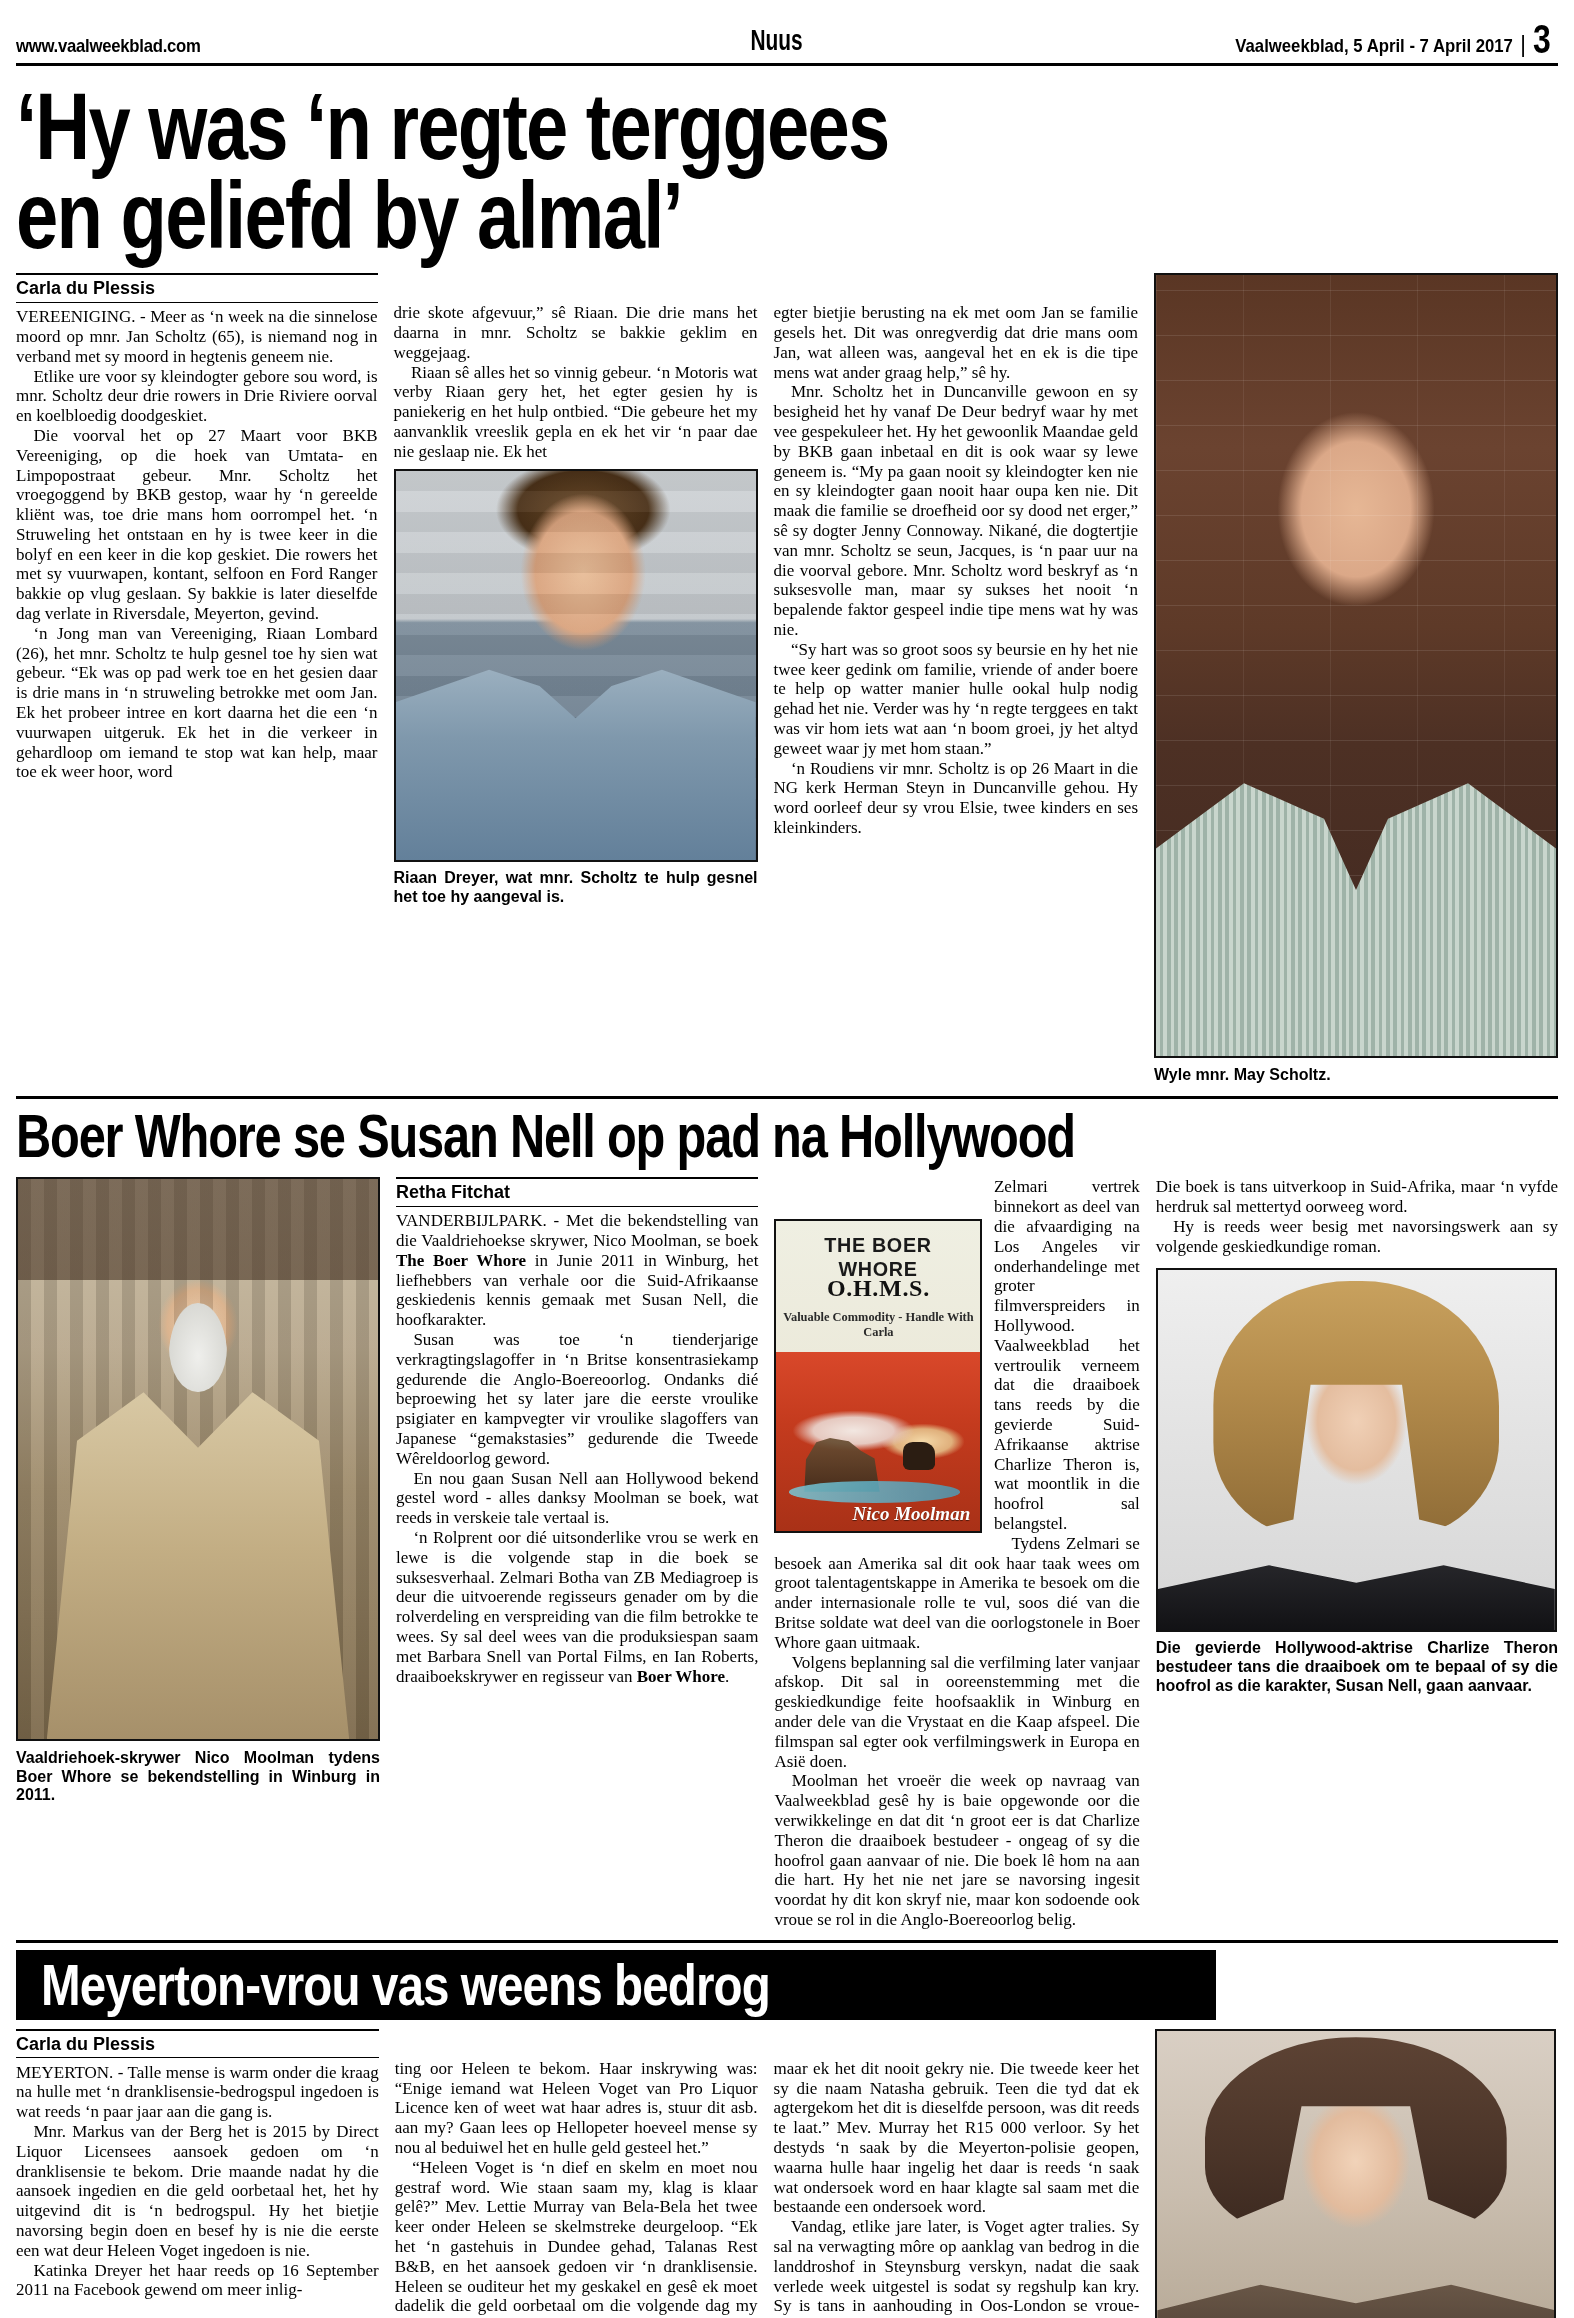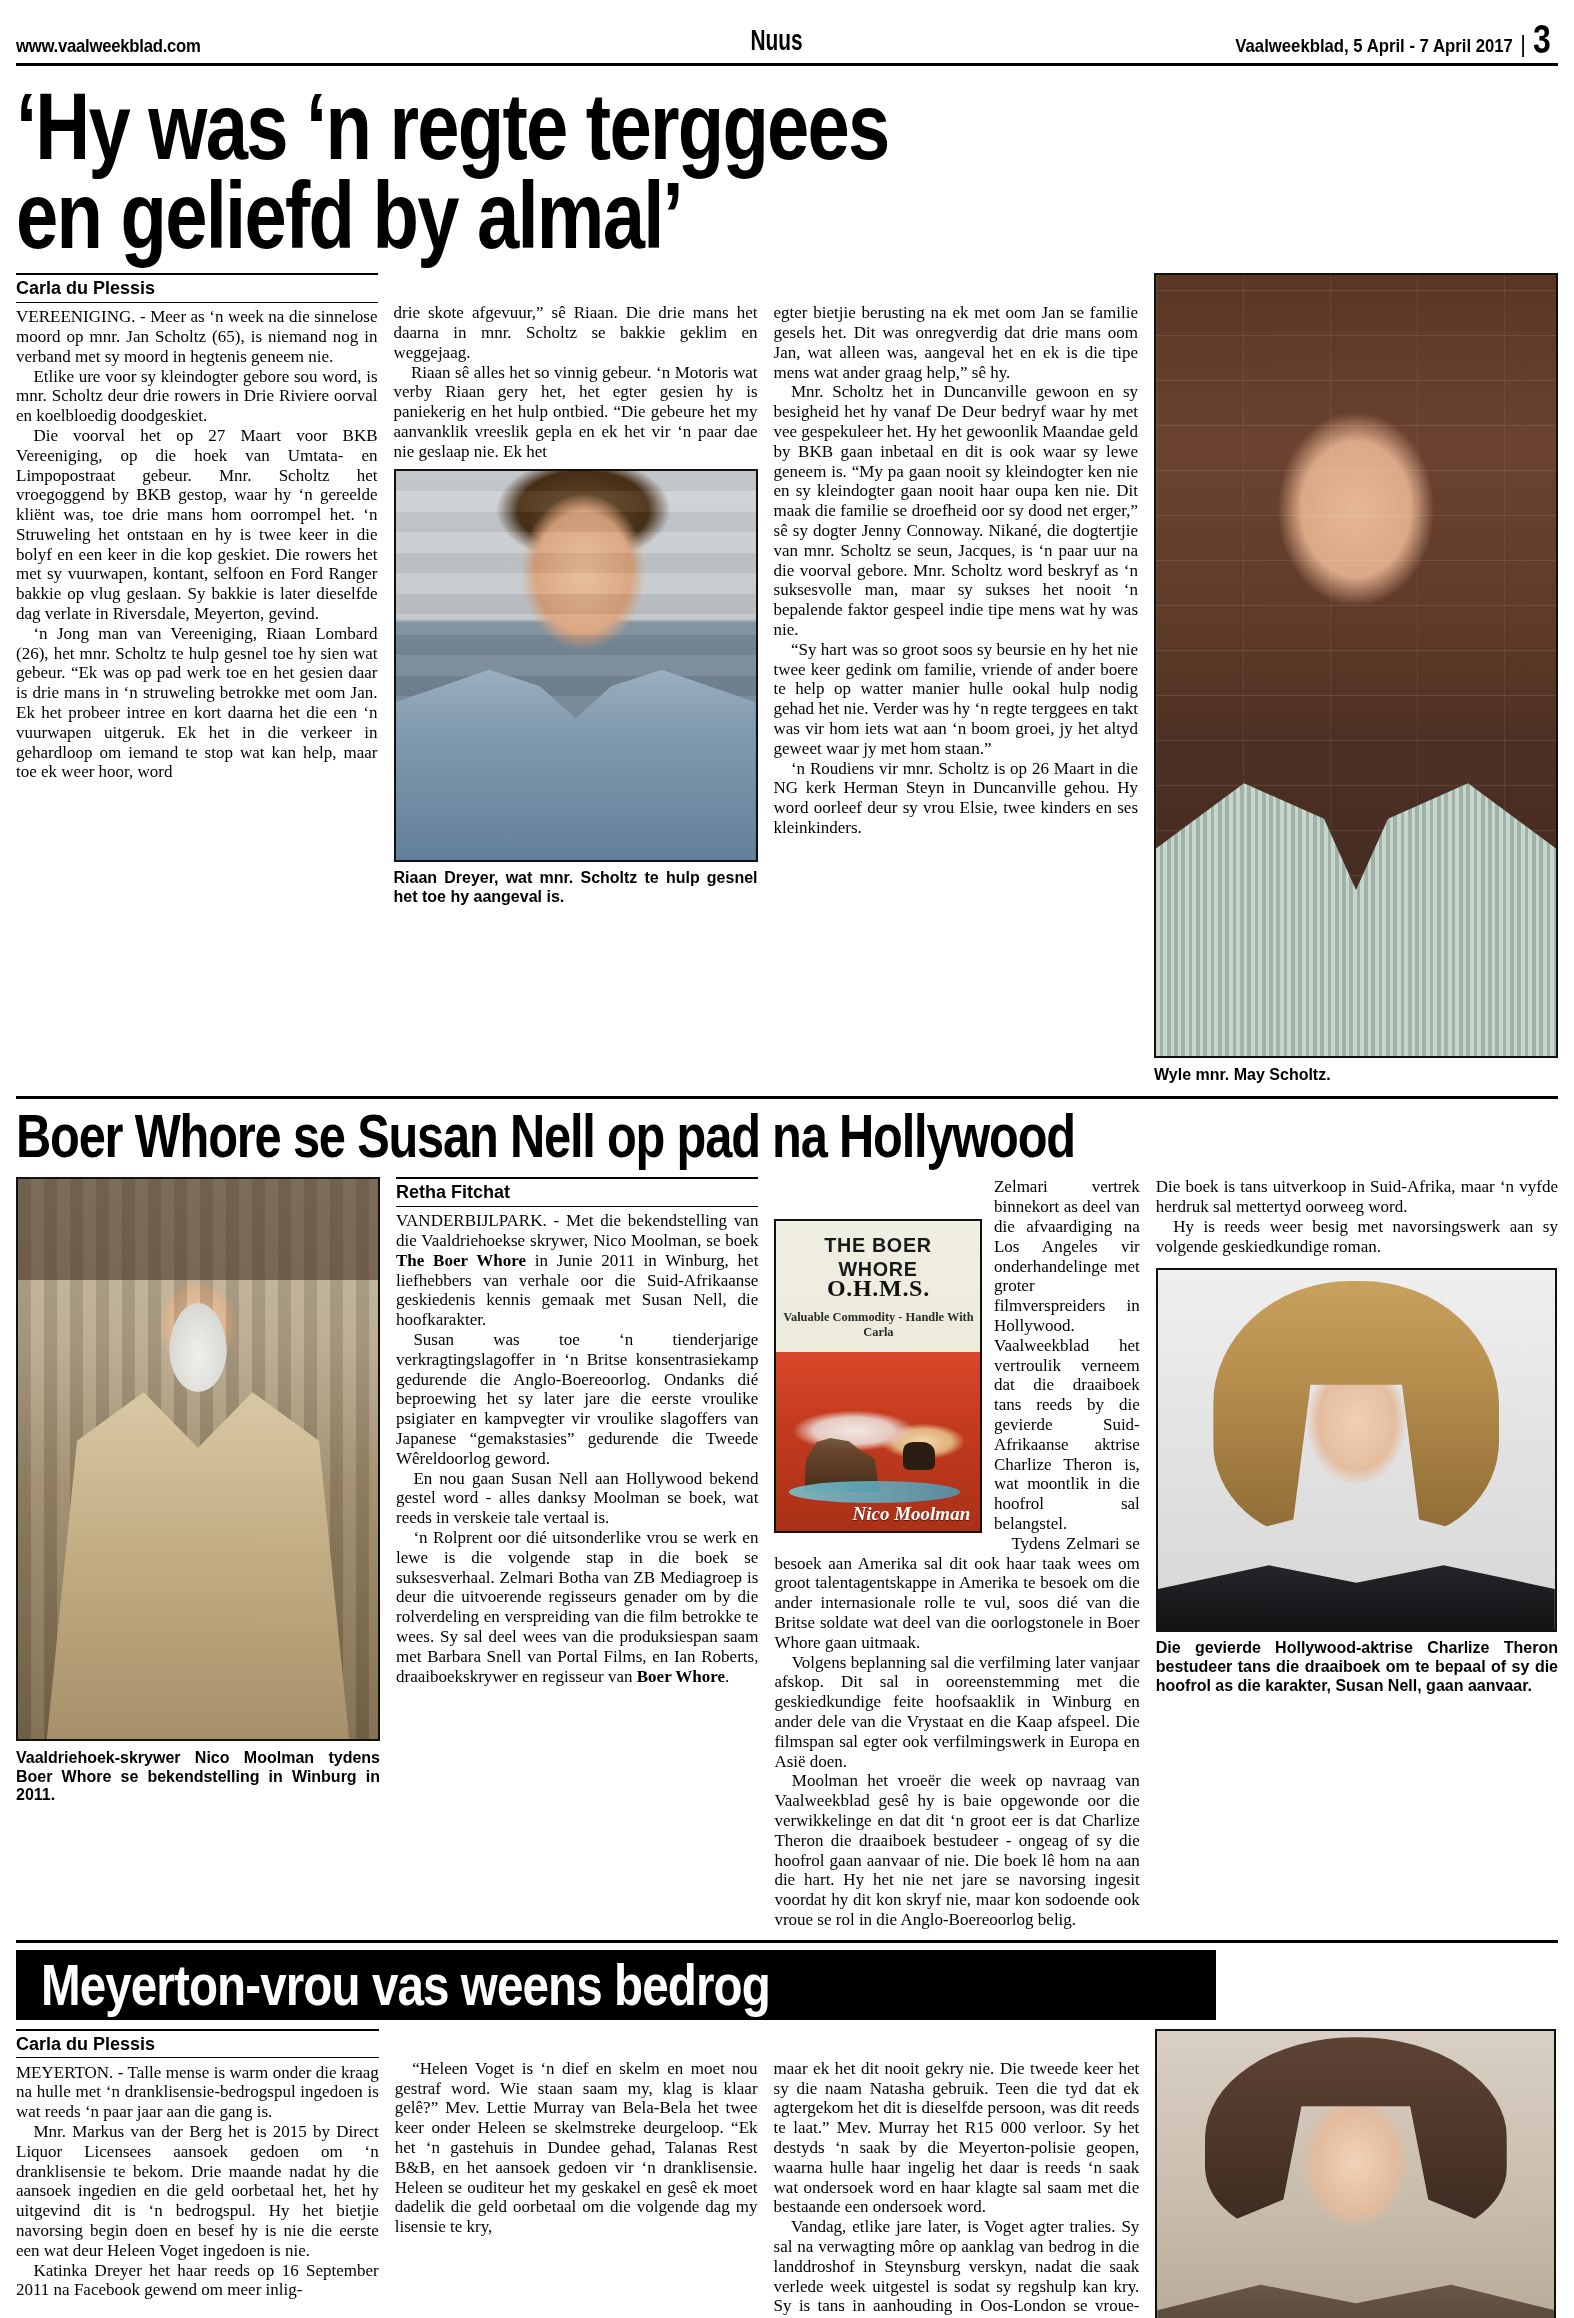--- a/index.html
+++ b/index.html
@@ -434,20 +434,21 @@
         <div class="byline">Carla du Plessis</div>
         <div class="col-text">
           <p class="first">MEYERTON. - Talle mense is warm onder die kraag na hulle met ‘n dranklisensie-bedrogspul ingedoen is wat reeds ‘n paar jaar aan die gang is.</p>
           <p>Mnr. Markus van der Berg het is 2015 by Direct Liquor Licensees aansoek gedoen om ‘n dranklisensie te bekom. Drie maande nadat hy die aansoek ingedien en die geld oorbetaal het, het hy uitgevind dit is ‘n bedrogspul. Hy het bietjie navorsing begin doen en besef hy is nie die eerste een wat deur Heleen Voget ingedoen is nie.</p>
           <p>Katinka Dreyer het haar reeds op 16 September 2011 na Facebook gewend om meer inlig-</p>
         </div>
       </div>
 
       <div style="width:364px;">
         <div class="col-text" style="margin-top:30px;">
+          <p class="first">ting oor Heleen te bekom. Haar inskrywing was: “Enige iemand wat Heleen Voget van Pro Liquor Licence ken of weet wat haar adres is, stuur dit asb. aan my? Gaan lees op Hellopeter hoeveel mense sy nou al beduiwel het en hulle geld gesteel het.”</p>
           <p>“Heleen Voget is ‘n dief en skelm en moet nou gestraf word. Wie staan saam my, klag is klaar gelê?” Mev. Lettie Murray van Bela-Bela het twee keer onder Heleen se skelmstreke deurgeloop. “Ek het ‘n gastehuis in Dundee gehad, Talanas Rest B&amp;B, en het aansoek gedoen vir ‘n dranklisensie. Heleen se ouditeur het my geskakel en gesê ek moet dadelik die geld oorbetaal om die volgende dag my lisensie te kry,</p>
         </div>
       </div>
 
       <div style="width:367px;">
         <div class="col-text" style="margin-top:30px;">
           <p class="first">maar ek het dit nooit gekry nie. Die tweede keer het sy die naam Natasha gebruik. Teen die tyd dat ek agtergekom het dit is dieselfde persoon, was dit reeds te laat.” Mev. Murray het R15 000 verloor. Sy het destyds ‘n saak by die Meyerton-polisie geopen, waarna hulle haar ingelig het daar is reeds ‘n saak wat ondersoek word en haar klagte sal saam met die bestaande een ondersoek word.</p>
           <p>Vandag, etlike jare later, is Voget agter tralies. Sy sal na verwagting môre op aanklag van bedrog in die landdroshof in Steynsburg verskyn, nadat die saak verlede week uitgestel is sodat sy regshulp kan kry. Sy is tans in aanhouding in Oos-London se vroue-gevangenis.</p>
         </div>
       </div>

